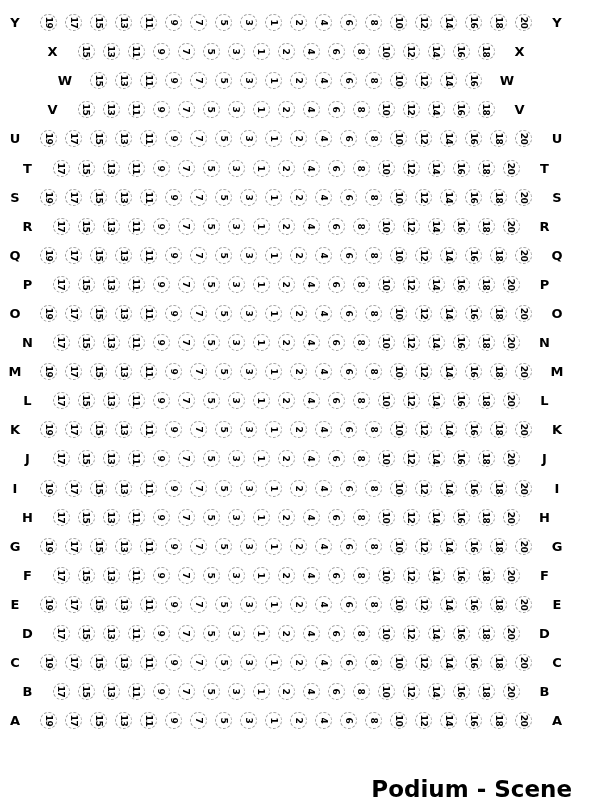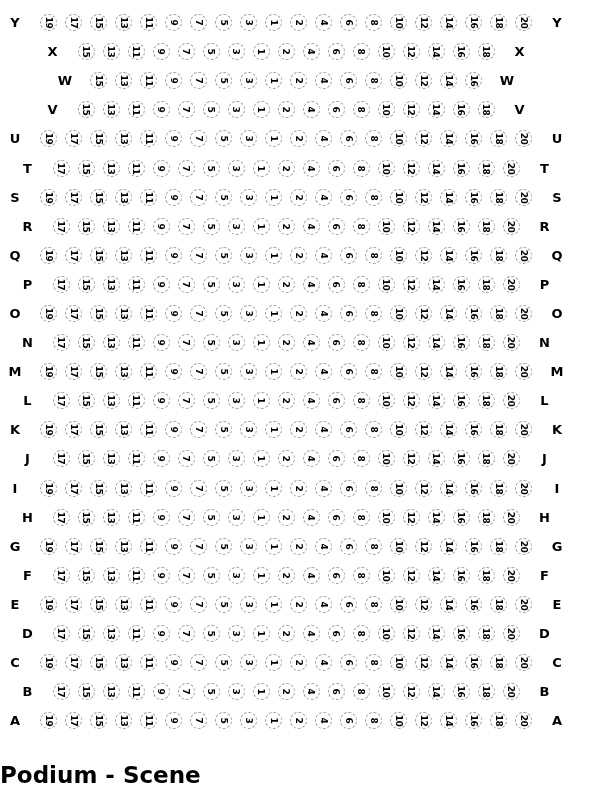--- a/index.html
+++ b/index.html
@@ -57,22 +57,22 @@
     font-size: 9px;
     font-weight: bold;
     color: var(--ink);
     line-height: 1;
     letter-spacing: -0.5px;
     transform: rotate(90deg);
     white-space: nowrap;
   }
   .stage {
     width: 572px;
-    margin-top: 27px;
-    text-align: left;
+    margin-top: 41px;
+    text-align: right;
     font-size: 23px;
     font-weight: 600;
     color: var(--ink);
   }
 </style>
 </head>
 <body>
 
 <div class="map">
     <div class="row">

